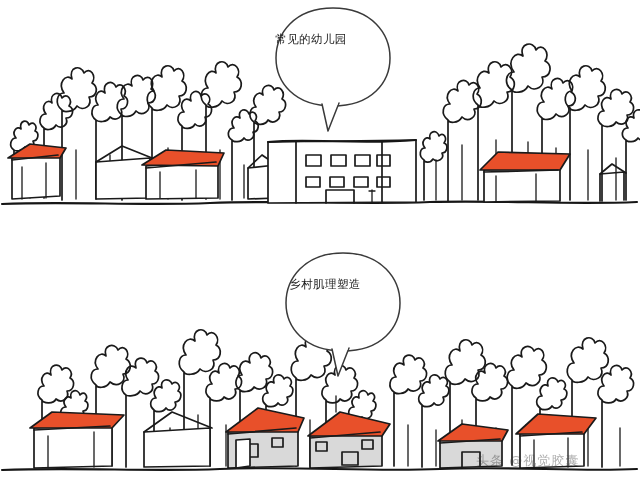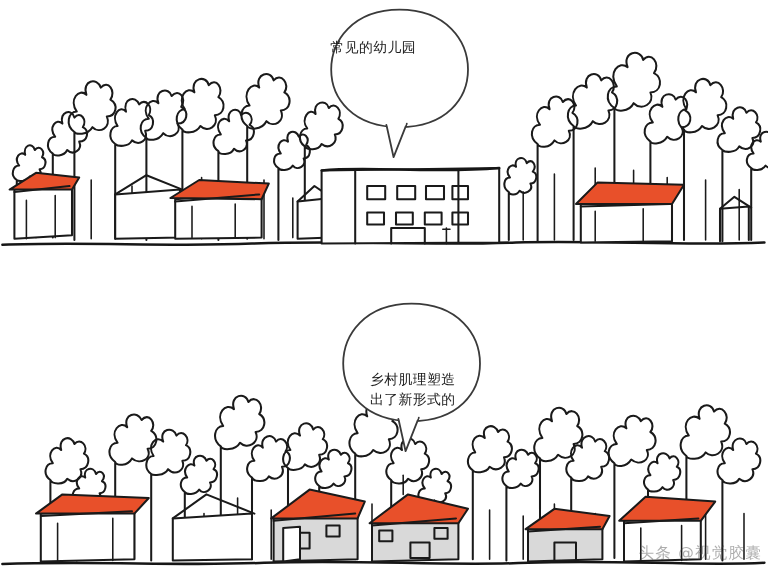--- a/index.html
+++ b/index.html
@@ -16,32 +16,32 @@
     text-align:center;
     color:#1c1c1c;
     font-family:"DejaVu Sans","Liberation Sans",sans-serif;
     font-size:11.5px;
     line-height:17px;
     letter-spacing:0.4px;
     white-space:nowrap;
     user-select:none;
   }
   #bubble1-text{left:258px;top:31px;width:106px;}
-  #bubble2-text{left:291px;top:276px;width:106px;margin-top:32px;}
+  #bubble2-text{left:272px;top:276px;width:106px;}
 
   .wm{
     position:absolute;
     color:rgba(60,60,60,0.42);
     font-size:13px;
     letter-spacing:1px;
     font-family:"DejaVu Sans","Liberation Sans",sans-serif;
     white-space:nowrap;
     user-select:none;
   }
-  #watermark{left:532px;top:452px;}
+  #watermark{left:476px;top:452px;}
 </style>
 </head>
 <body>
 
 <div id="stage">
 <svg viewBox="0 0 640 479" xmlns="http://www.w3.org/2000/svg">
   <defs>
     <style>
       .ink{fill:none;stroke:#1a1a1a;stroke-width:1.7;stroke-linecap:round;stroke-linejoin:round;}
       .ink-thin{fill:none;stroke:#1a1a1a;stroke-width:1.3;stroke-linecap:round;stroke-linejoin:round;}
@@ -227,16 +227,15 @@
   </g>
 </svg>
 </div>
 
 <div id="bubble1-text" class="bubble-text">
   <div>常见的幼儿园</div>
 </div>
 
 <div id="bubble2-text" class="bubble-text">
   <div>乡村肌理塑造</div>
-  <div>出了新形式的</div>
 </div>
 
 <div id="watermark" class="wm">头条 @视觉胶囊</div>
 
 </body></html>

